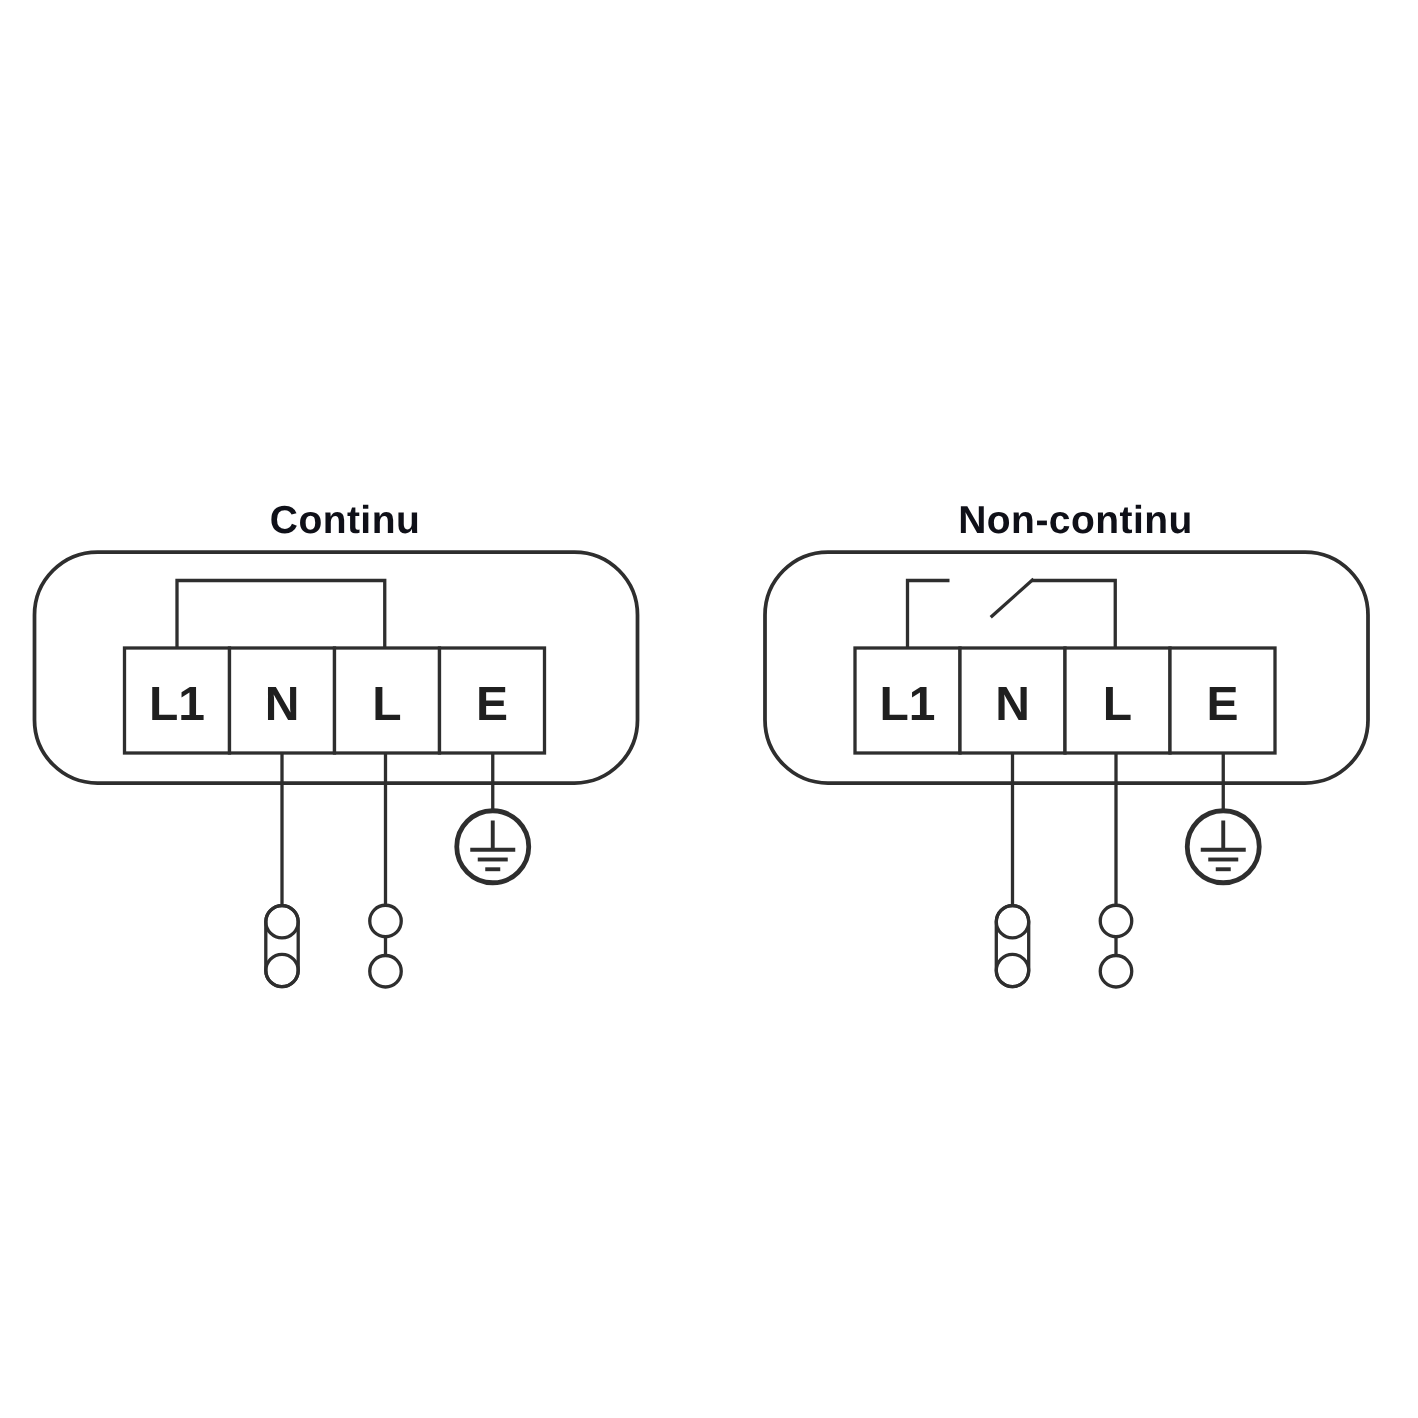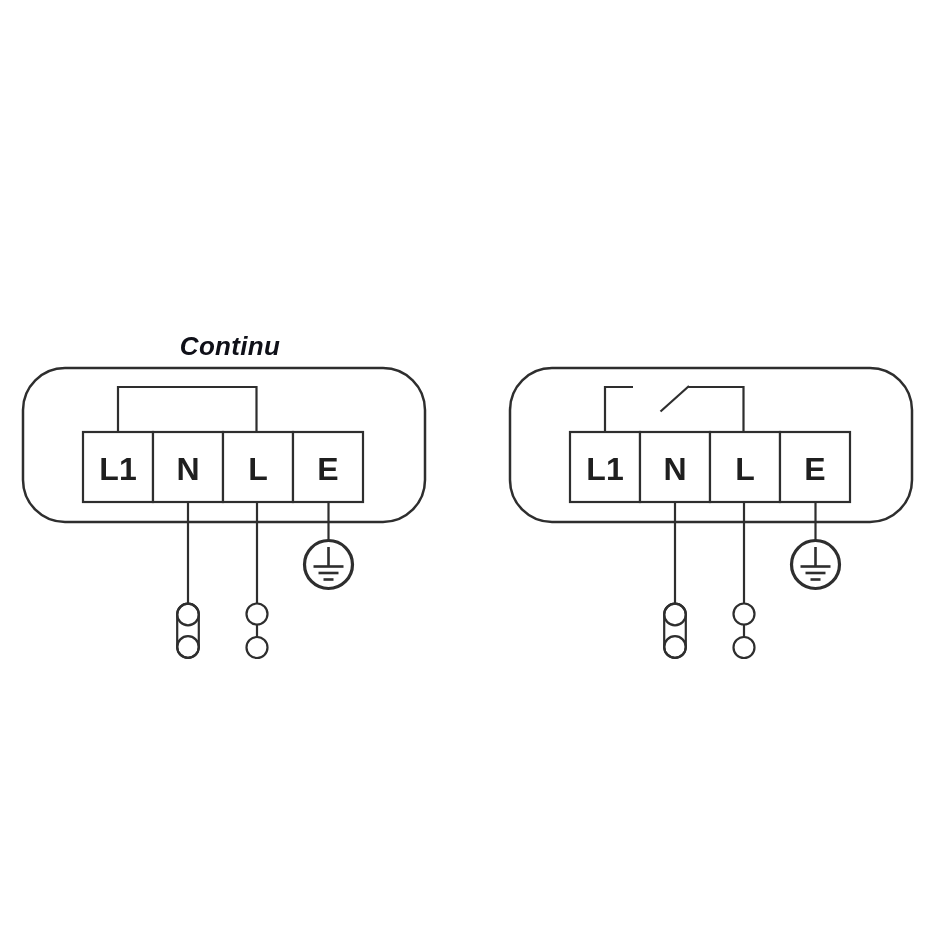--- a/index.html
+++ b/index.html
@@ -26,21 +26,20 @@
     position: absolute;
     top: 1px;
     left: 0;
     width: 100%;
     text-align: center;
     font-size: 26px;
     font-weight: bold;
     color: #0f1018;
     letter-spacing: 0.3px;
     line-height: 30px;
-    font-style: italic;
   }
   .diagram svg {
     position: absolute;
     top: 0;
     left: 0;
   }
   .outline {
     fill: none;
     stroke: #2e2e2e;
     stroke-width: 2.5;
@@ -124,20 +123,21 @@
       <circle class="earth-circle" cx="308.5" cy="234.5" r="24"></circle>
       <line class="earth-mark" x1="308.5" y1="217" x2="308.5" y2="236"></line>
       <line class="earth-mark" x1="293.5" y1="236.5" x2="323.5" y2="236.5"></line>
       <line class="earth-mark" x1="298.5" y1="243" x2="318.5" y2="243"></line>
       <line class="earth-mark" x1="303.5" y1="249.5" x2="313.5" y2="249.5"></line>
     </g>
   </svg>
 </div>
 
 <div class="diagram right">
+  <div class="diagram-title">Non-continu</div>
 
   <svg width="420" height="340" viewBox="0 0 420 340">
 
     <rect class="outline" x="3" y="38" width="402" height="154" rx="42" ry="42"></rect>
 
     <g>
       <polyline class="wire" points="98,102 98,57 126,57"></polyline>
       <line class="wire" x1="153.5" y1="81.5" x2="182" y2="56"></line>
       <polyline class="wire" points="181,57 236.5,57 236.5,102"></polyline>
     </g>

